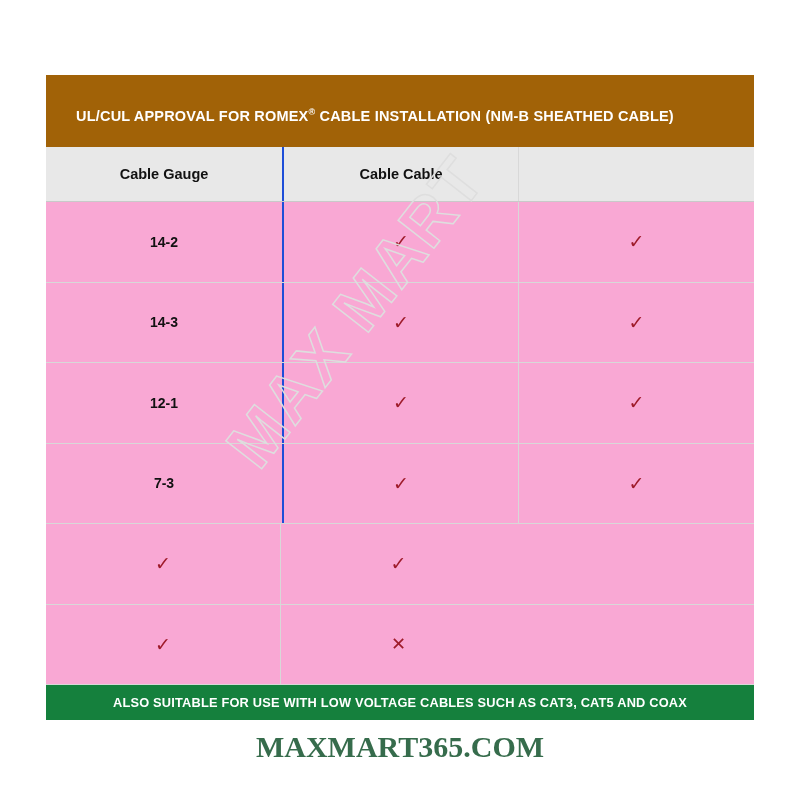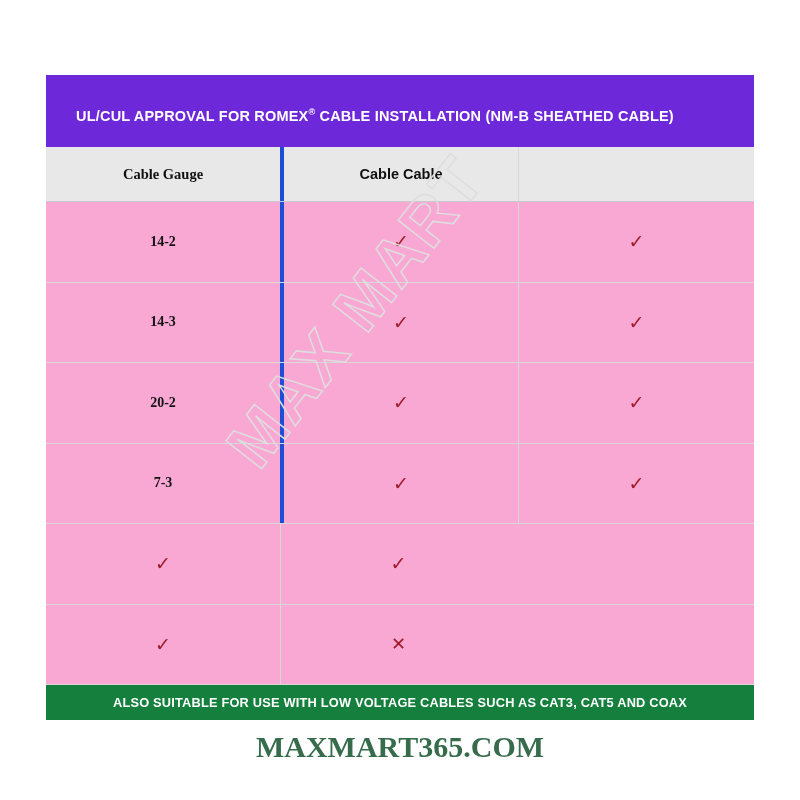--- a/index.html
+++ b/index.html
@@ -18,21 +18,21 @@
   .sheet {
     position: absolute;
     left: 46px;
     top: 75px;
     width: 708px;
     background: #ffffff;
   }
 
   
   .table-header {
-    background: #6d28d9;
+    background: #a16207;
     color: #ffffff;
     height: 72px;
     display: flex;
     align-items: center;
     padding: 8px 0 0 30px;
     box-sizing: border-box;
   }
   .table-header .title {
     font-size: 14.5px;
     font-weight: bold;
@@ -72,21 +72,21 @@
   .row .cell {
     display: flex;
     align-items: center;
     justify-content: center;
     font-size: 14px;
     font-weight: bold;
     color: #111111;
   }
 
   
-  .c1 { width: 238px; border-right: 4px solid #1d4ed8; box-sizing: border-box; font-family: Liberation Serif, serif; }
+  .c1 { width: 238px; border-right: 2px solid #1d4ed8; box-sizing: border-box; }
   .c2 { width: 235px; border-right: 1px solid #d8d8d8; box-sizing: border-box; }
   .c3 { width: 235px; box-sizing: border-box; }
 
   .mark {
     font-size: 19px;
     line-height: 1;
     color: #9e1b2a;
     font-weight: normal;
   }
   .mark.cross {
@@ -180,21 +180,21 @@
     <div class="cell c1">14-3</div>
     <div class="cell c2">
         <span class="mark">✓</span>
       </div>
     <div class="cell c3">
         <span class="mark">✓</span>
       </div>
   </div>
 
   <div class="row">
-    <div class="cell c1">20-2</div>
+    <div class="cell c1">12-1</div>
     <div class="cell c2">
         <span class="mark">✓</span>
       </div>
     <div class="cell c3">
         <span class="mark">✓</span>
       </div>
   </div>
 
   <div class="row">
     <div class="cell c1">7-3</div>

